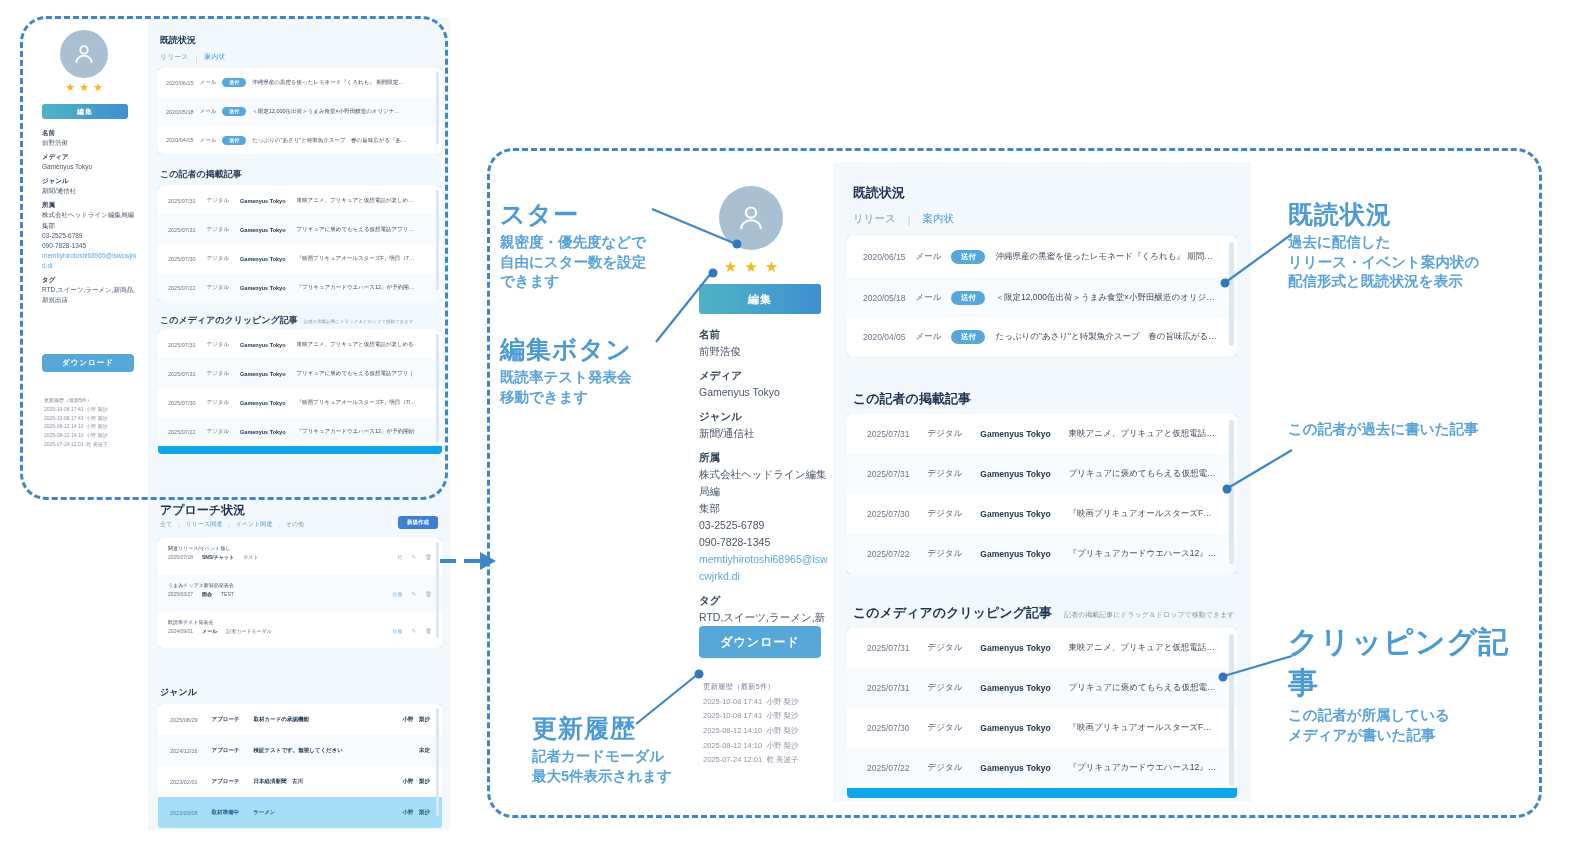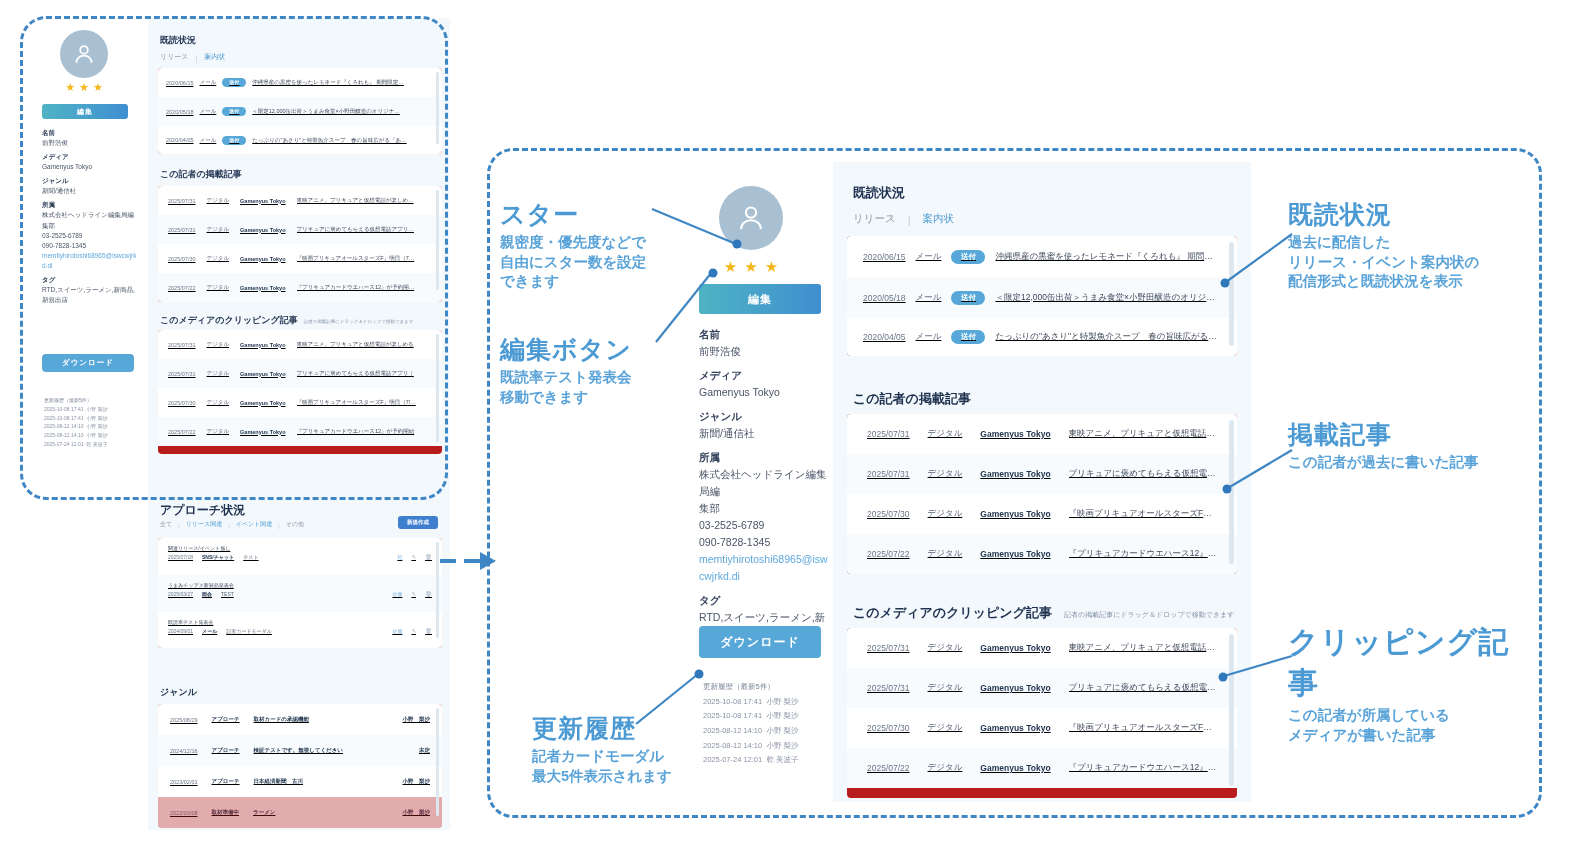--- a/index.html
+++ b/index.html
@@ -61,21 +61,21 @@
 
   .hist-title{color:#7b8699;}
   .hist-row{color:#8a93a5;white-space:nowrap;}
 
   
   .sec-title{font-weight:700;color:#1f3250;}
   .sec-note{color:#8694a8;font-weight:400;}
   .tabs{display:flex;align-items:flex-end;color:#8c97a8;}
   .tabs .sep{color:#c3cedb;}
   .tab-on{color:#4c9ad4;}
-  .listbox{background:#b91c1c;border-radius:4px;overflow:hidden;position:relative;text-decoration:underline;}
+  .listbox{background:#0ea5e9;border-radius:4px;overflow:hidden;position:relative;}
   .row{display:flex;align-items:center;background:#fff;}
   .row.alt{background:#f7fbfd;}
   .pill{
     background:#57a8d8;color:#fff;border-radius:999px;text-align:center;
     display:inline-block;font-weight:700;
   }
   .med{font-weight:700;color:#22364f;}
   .dt{color:#6b7687;}
   .cat{color:#5a6679;}
   .ttl{color:#3d4759;overflow:hidden;white-space:nowrap;text-overflow:ellipsis;}
@@ -513,21 +513,20 @@
     <div class="anno-b" style="font-size:14.5px;white-space:pre-line;margin-top:2px;">過去に配信した
 リリース・イベント案内状の
 配信形式と既読状況を表示</div>
   </div>
   <svg class="leader" style="left:1220px;top:232px;width:78px;height:56px;">
     <line x1="72" y1="2" x2="6" y2="50" stroke="#3f87c4" stroke-width="2.2"></line>
     <circle cx="5" cy="51" r="4.5" fill="#2f78bb"></circle>
   </svg>
 
   <div style="position:absolute;left:1288px;top:418px;width:250px;">
-    <div class="anno-h" style="font-size:25px;">掲載記事</div>
     <div class="anno-b" style="font-size:14.5px;white-space:pre-line;margin-top:2px;">この記者が過去に書いた記事</div>
   </div>
   <svg class="leader" style="left:1222px;top:448px;width:76px;height:46px;">
     <line x1="70" y1="2" x2="6" y2="40" stroke="#3f87c4" stroke-width="2.2"></line>
     <circle cx="5" cy="41" r="4.5" fill="#2f78bb"></circle>
   </svg>
 
   <div style="position:absolute;left:1288px;top:622px;width:252px;">
     <div class="anno-h" style="font-size:30px;">クリッピング記事</div>
     <div class="anno-b" style="font-size:14.5px;white-space:pre-line;margin-top:2px;">この記者が所属している

